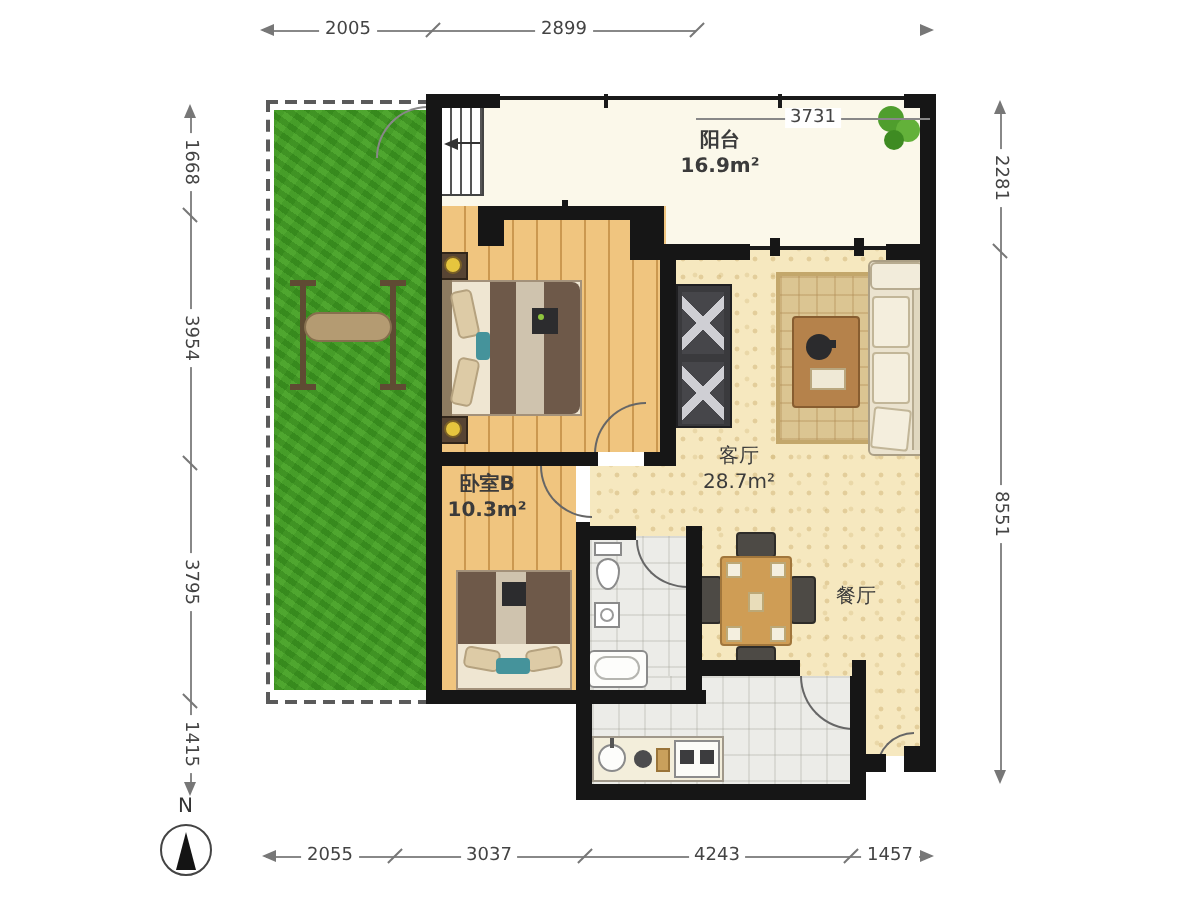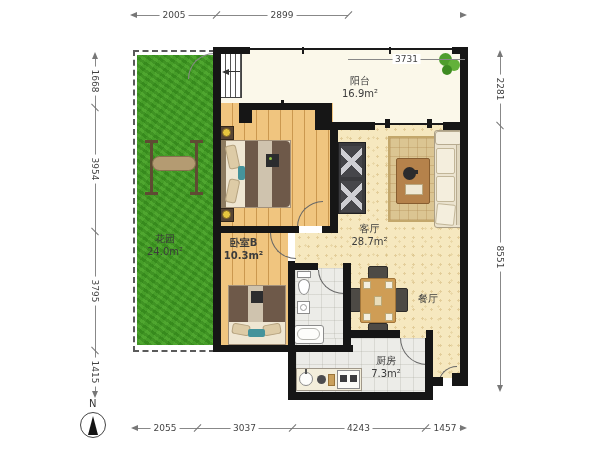--- a/index.html
+++ b/index.html
@@ -168,42 +168,34 @@
   <div class="wall" style="left:452px;top:373px;width:16px;height:13px;"></div>
   <div class="wall" style="left:281px;top:100px;width:3px;height:3px;"></div>
 
   <div class="arc arc-tl" style="left:297px;top:201px;width:25px;height:25px;"></div>
   <div class="arc arc-bl" style="left:270px;top:233px;width:25px;height:25px;"></div>
   <div class="arc arc-bl" style="left:318px;top:270px;width:25px;height:23px;"></div>
   <div class="arc arc-bl" style="left:400px;top:338px;width:26px;height:26px;"></div>
   <div class="arc arc-tl" style="left:438px;top:366px;width:18px;height:18px;"></div>
   <div class="arc arc-tl" style="left:188px;top:53px;width:25px;height:25px;border-color:#888;"></div>
 
-  <div class="lbl" style="left:330px;top:74px;width:60px;">
+  <div class="lbl" style="left:330px;top:64px;width:60px;font-weight:bold;">
     <div>阳台</div>
     <div class="area">16.9m²</div>
   </div>
   <div class="lbl" style="left:342px;top:222px;width:55px;">
     <div>客厅</div>
     <div class="area">28.7m²</div>
   </div>
-  <div class="lbl" style="left:140px;top:232px;width:50px;">
-    <div>花园</div>
-    <div class="area">24.0m²</div>
-  </div>
   <div class="lbl" style="left:216px;top:236px;width:55px;font-weight:bold;">
     <div>卧室B</div>
     <div class="area">10.3m²</div>
   </div>
   <div class="lbl" style="left:404px;top:292px;width:48px;">
     <div>餐厅</div>
-  </div>
-  <div class="lbl" style="left:362px;top:354px;width:48px;">
-    <div>厨房</div>
-    <div class="area">7.3m²</div>
   </div>
 
   <div class="dimh" style="left:132px;top:15px;width:84px;">
       <span>2005</span>
     </div>
   <div class="dimh" style="left:216px;top:15px;width:132px;">
       <span>2899</span>
     </div>
   <div class="dimh" style="left:348px;top:15px;width:117px;margin-top:44px;">
       <span>3731</span>

